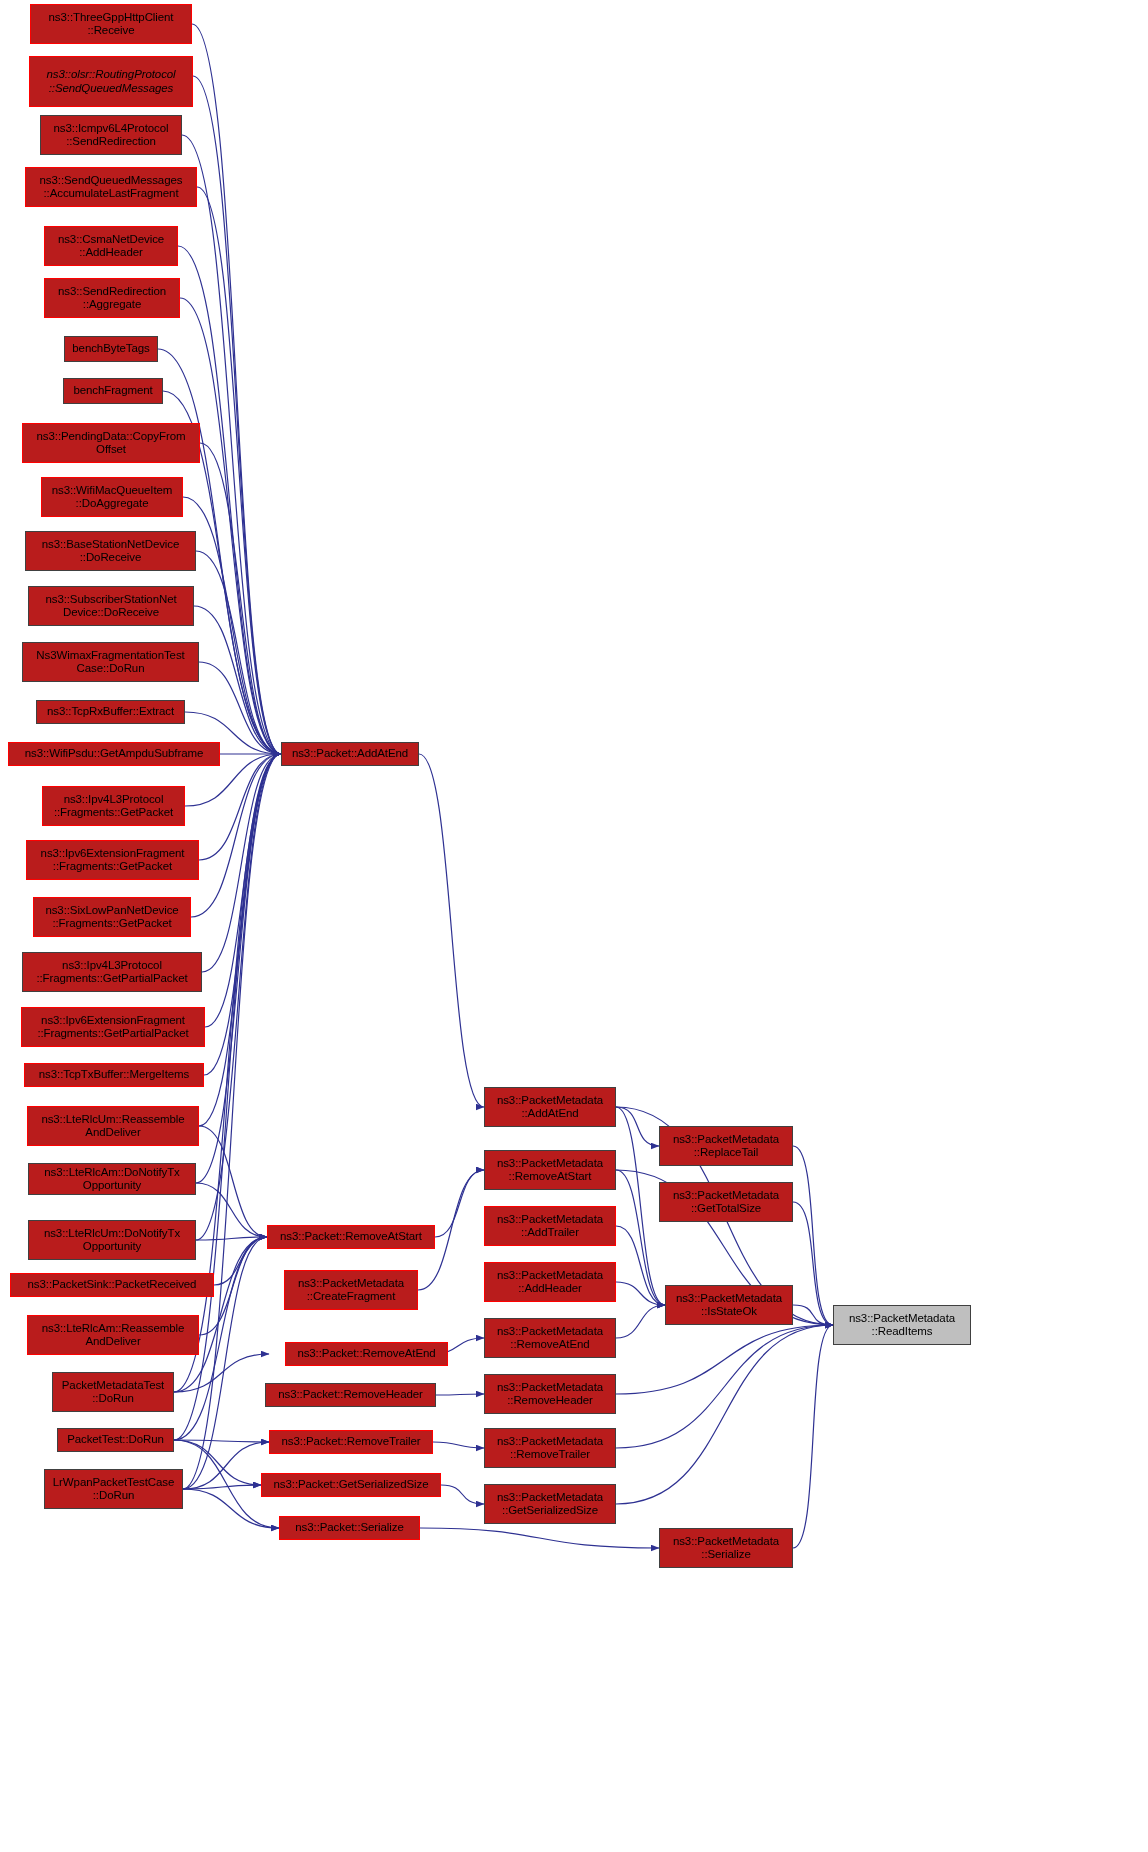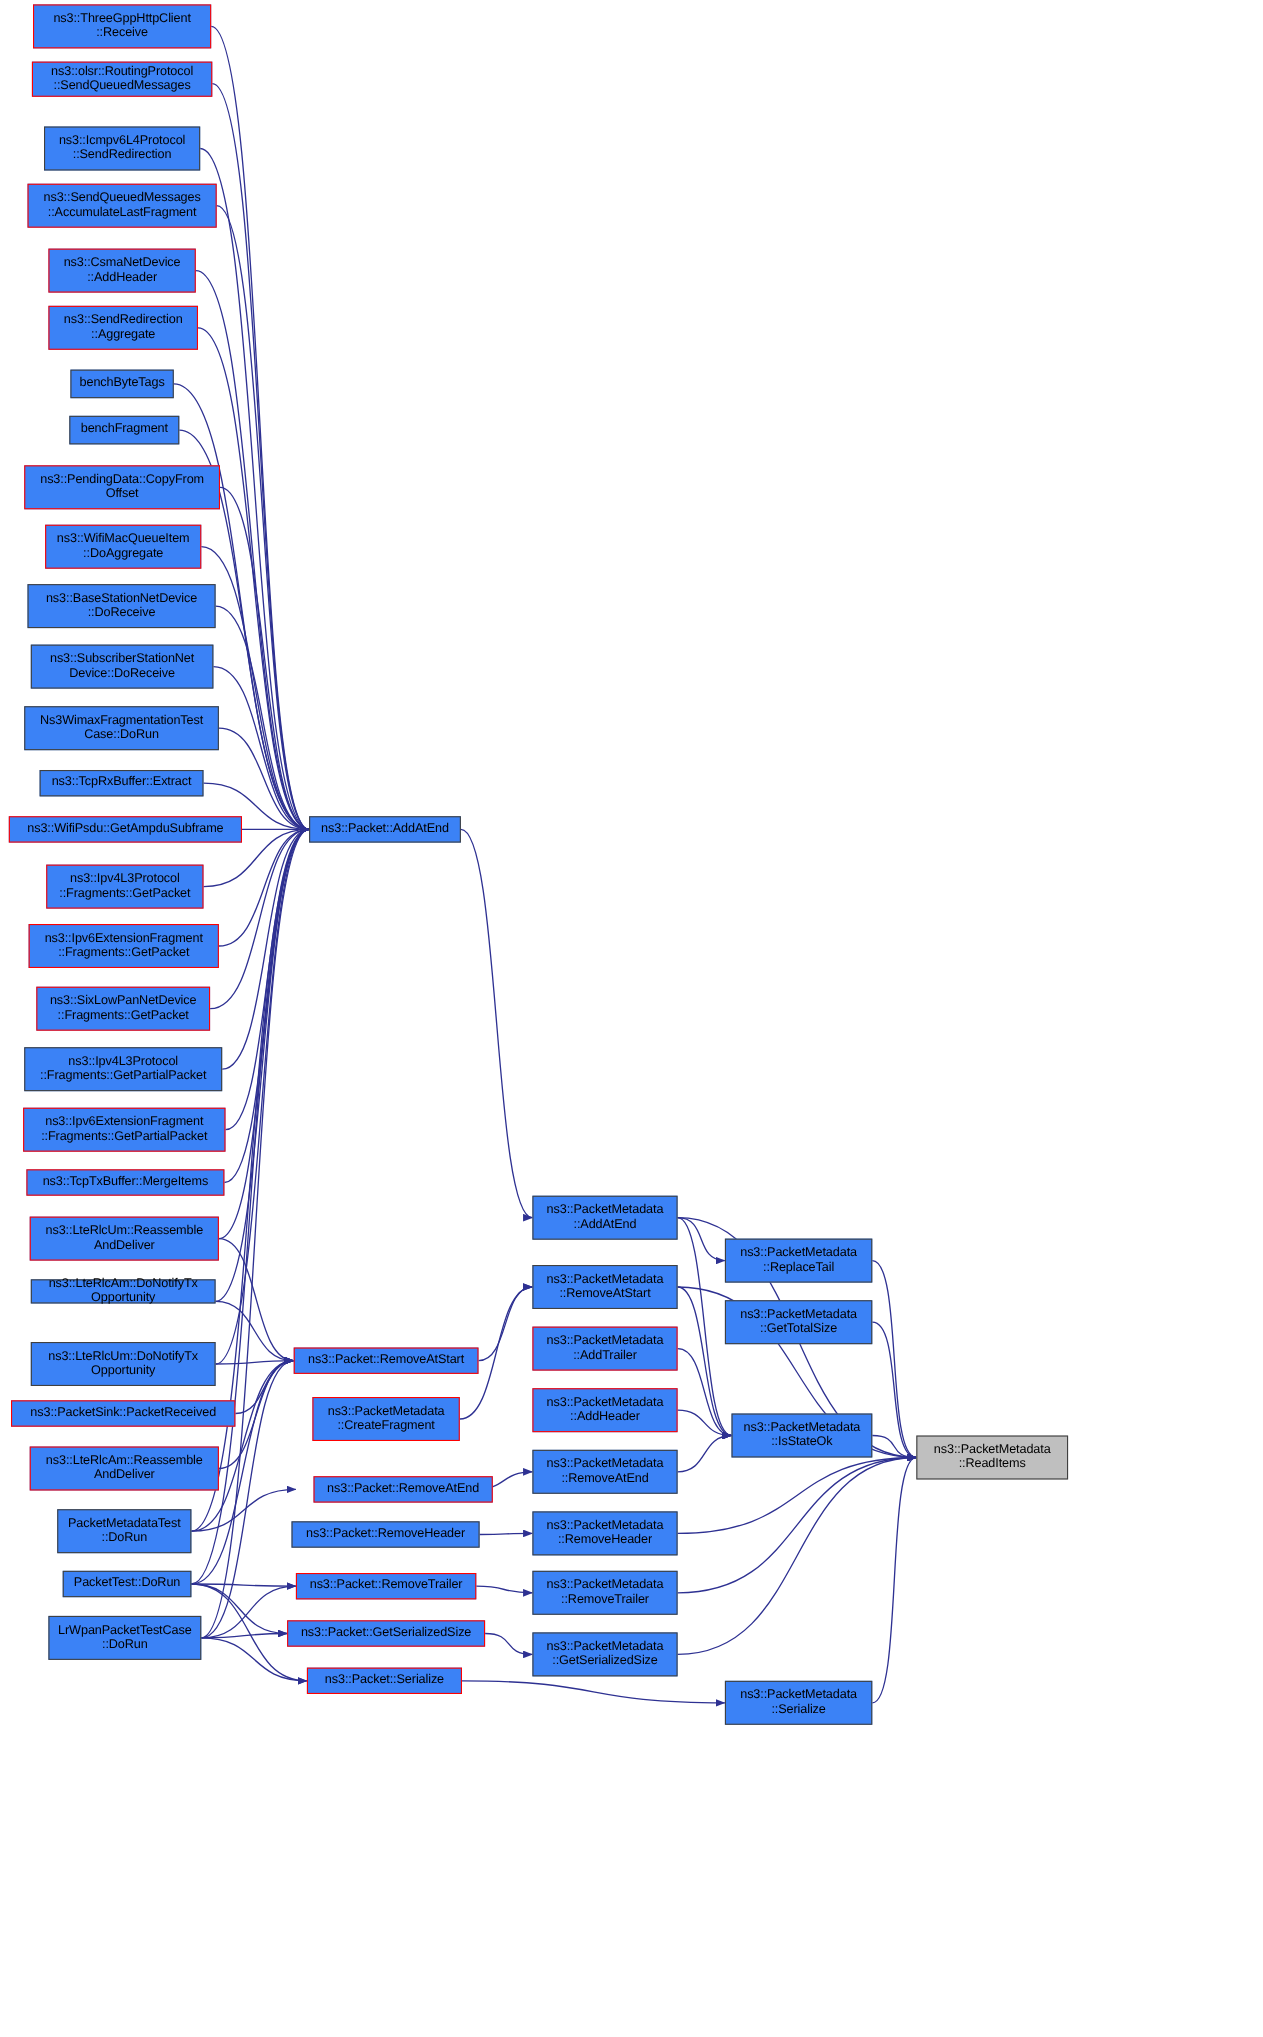--- a/index.html
+++ b/index.html
@@ -23,21 +23,21 @@
     height: 1852px;
     pointer-events: none;
   }
   .node {
     position: absolute;
     box-sizing: border-box;
     display: flex;
     align-items: center;
     justify-content: center;
     text-align: center;
-    background: #3b82f6;
+    background: #b91c1c;
     border: 1px solid #404040;
     font-size: 11.5px;
     line-height: 13.5px;
     color: #000000;
     letter-spacing: -0.1px;
     padding: 1px 3px;
     white-space: pre-line;
     cursor: pointer;
   }
   .node.red {
@@ -122,21 +122,21 @@
         <path d="M616,1504 C735.35,1504 713.65,1325 833,1325" fill="none" stroke="#2e3192" stroke-width="1.2" marker-end="url(#arrow)"></path>
         <path d="M793,1146 C821,1146 805,1325 833,1325" fill="none" stroke="#2e3192" stroke-width="1.2" marker-end="url(#arrow)"></path>
         <path d="M793,1202 C821,1202 805,1325 833,1325" fill="none" stroke="#2e3192" stroke-width="1.2" marker-end="url(#arrow)"></path>
         <path d="M793,1305 C821,1305 805,1325 833,1325" fill="none" stroke="#2e3192" stroke-width="1.2" marker-end="url(#arrow)"></path>
         <path d="M793,1548 C821,1548 805,1325 833,1325" fill="none" stroke="#2e3192" stroke-width="1.2" marker-end="url(#arrow)"></path>
       </g>
   </svg>
   <div id="nodes-layer">
       <div class="node red" style="left: 30px; top: 4px; width: 162px; height: 40px;">ns3::ThreeGppHttpClient
 ::Receive</div>
-      <div class="node red" style="left: 29px; top: 56px; width: 164px; height: 32px;">ns3::olsr::RoutingProtocol
+      <div class="node red" style="left: 29px; top: 56px; width: 164px; height: 51px; font-style: italic;">ns3::olsr::RoutingProtocol
 ::SendQueuedMessages</div>
       <div class="node" style="left: 40px; top: 115px; width: 142px; height: 40px;">ns3::Icmpv6L4Protocol
 ::SendRedirection</div>
       <div class="node red" style="left: 25px; top: 167px; width: 172px; height: 40px;">ns3::SendQueuedMessages
 ::AccumulateLastFragment</div>
       <div class="node red" style="left: 44px; top: 226px; width: 134px; height: 40px;">ns3::CsmaNetDevice
 ::AddHeader</div>
       <div class="node red" style="left: 44px; top: 278px; width: 136px; height: 40px;">ns3::SendRedirection
 ::Aggregate</div>
       <div class="node" style="left: 64px; top: 336px; width: 94px; height: 26px;">benchByteTags</div>
@@ -159,21 +159,21 @@
 ::Fragments::GetPacket</div>
       <div class="node red" style="left: 33px; top: 897px; width: 158px; height: 40px;">ns3::SixLowPanNetDevice
 ::Fragments::GetPacket</div>
       <div class="node" style="left: 22px; top: 952px; width: 180px; height: 40px;">ns3::Ipv4L3Protocol
 ::Fragments::GetPartialPacket</div>
       <div class="node red" style="left: 21px; top: 1007px; width: 184px; height: 40px;">ns3::Ipv6ExtensionFragment
 ::Fragments::GetPartialPacket</div>
       <div class="node red" style="left: 24px; top: 1063px; width: 180px; height: 24px;">ns3::TcpTxBuffer::MergeItems</div>
       <div class="node red" style="left: 27px; top: 1106px; width: 172px; height: 40px;">ns3::LteRlcUm::Reassemble
 AndDeliver</div>
-      <div class="node" style="left: 28px; top: 1163px; width: 168px; height: 22px;">ns3::LteRlcAm::DoNotifyTx
+      <div class="node" style="left: 28px; top: 1163px; width: 168px; height: 32px;">ns3::LteRlcAm::DoNotifyTx
 Opportunity</div>
       <div class="node" style="left: 28px; top: 1220px; width: 168px; height: 40px;">ns3::LteRlcUm::DoNotifyTx
 Opportunity</div>
       <div class="node red" style="left: 10px; top: 1273px; width: 204px; height: 24px;">ns3::PacketSink::PacketReceived</div>
       <div class="node red" style="left: 27px; top: 1315px; width: 172px; height: 40px;">ns3::LteRlcAm::Reassemble
 AndDeliver</div>
       <div class="node" style="left: 52px; top: 1372px; width: 122px; height: 40px;">PacketMetadataTest
 ::DoRun</div>
       <div class="node" style="left: 57px; top: 1428px; width: 117px; height: 24px; text-align: right;">PacketTest::DoRun</div>
       <div class="node" style="left: 44px; top: 1469px; width: 139px; height: 40px;">LrWpanPacketTestCase

